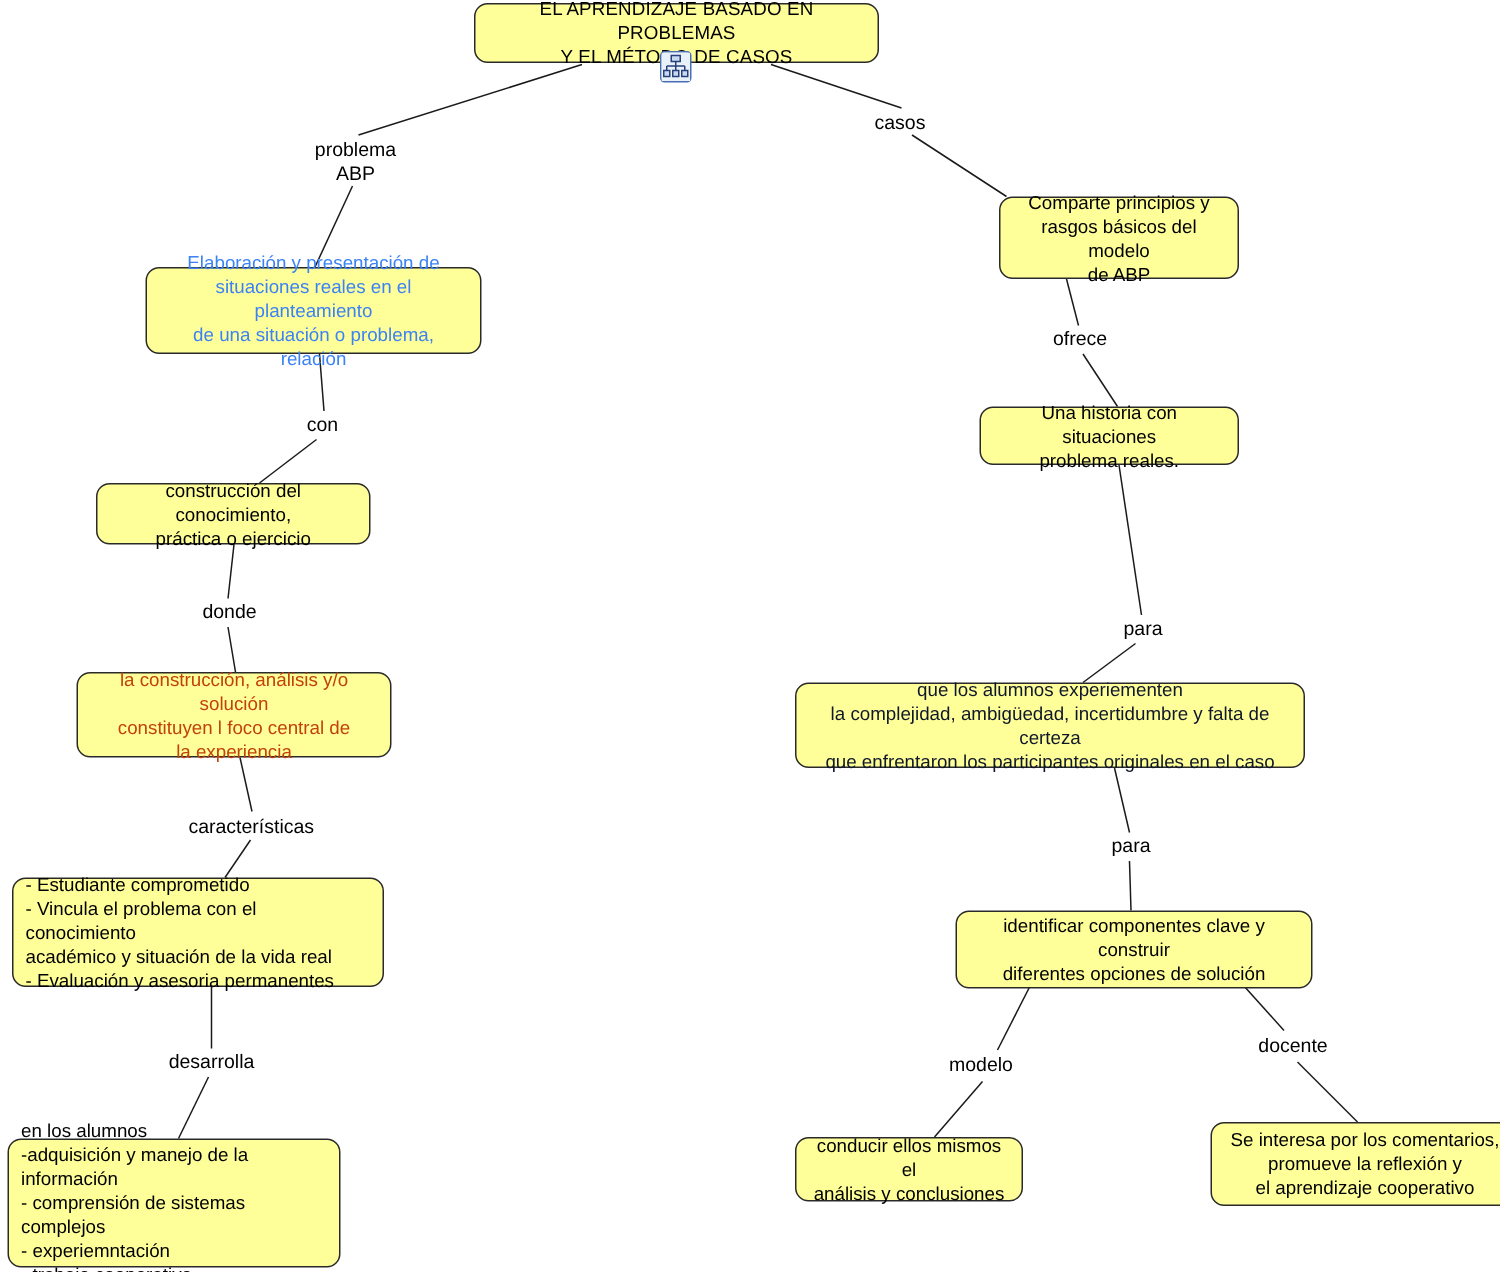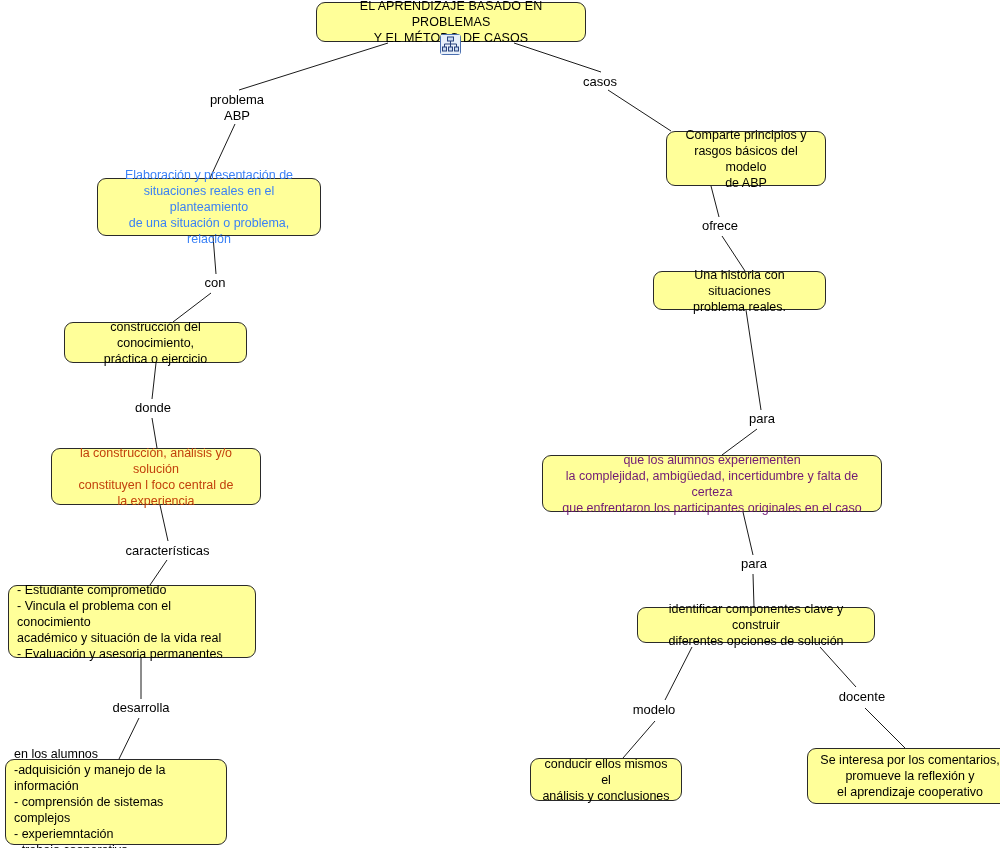--- a/index.html
+++ b/index.html
@@ -121,24 +121,24 @@
       <div class="node left-align" style="left: 5px; top: 759px; width: 222px; height: 86px; background: rgb(255, 255, 153); border-color: rgb(42, 42, 42); color: rgb(0, 0, 0);">en los alumnos
 -adquisición y manejo de la información
 - comprensión de sistemas complejos
 - experiemntación
 - trabajo cooperativo</div>
       <div class="node" style="left: 666px; top: 131px; width: 160px; height: 55px; background: rgb(255, 255, 153); border-color: rgb(42, 42, 42); color: rgb(0, 0, 0);">Comparte principios y
 rasgos básicos del modelo
 de ABP</div>
       <div class="node" style="left: 653px; top: 271px; width: 173px; height: 39px; background: rgb(255, 255, 153); border-color: rgb(42, 42, 42); color: rgb(0, 0, 0);">Una historia con situaciones
 problema reales.</div>
-      <div class="node" style="left: 542px; top: 455px; width: 340px; height: 57px; background: rgb(255, 255, 153); border-color: rgb(42, 42, 42); color: #701a75;">que los alumnos experiementen
+      <div class="node" style="left: 530px; top: 455px; width: 340px; height: 57px; background: rgb(255, 255, 153); border-color: rgb(42, 42, 42); color: #0f172a;">que los alumnos experiementen
 la complejidad, ambigüedad, incertidumbre y falta de certeza
 que enfrentaron los participantes originales en el caso</div>
-      <div class="node" style="left: 637px; top: 607px; width: 238px; height: 36px; background: rgb(255, 255, 153); border-color: rgb(42, 42, 42); color: rgb(0, 0, 0);">identificar componentes clave  y construir
+      <div class="node" style="left: 637px; top: 607px; width: 238px; height: 52px; background: rgb(255, 255, 153); border-color: rgb(42, 42, 42); color: rgb(0, 0, 0);">identificar componentes clave  y construir
 diferentes opciones de solución</div>
       <div class="node" style="left: 530px; top: 758px; width: 152px; height: 43px; background: rgb(255, 255, 153); border-color: rgb(42, 42, 42); color: rgb(0, 0, 0);">conducir ellos mismos el
 análisis y conclusiones</div>
       <div class="node" style="left: 807px; top: 748px; width: 206px; height: 56px; background: rgb(255, 255, 153); border-color: rgb(42, 42, 42); color: rgb(0, 0, 0);">Se interesa por los comentarios,
 promueve la reflexión y
 el aprendizaje cooperativo</div>
     </div>
   <div id="labels-layer">
       <div class="link-label" style="left: 202px; top: 92px; width: 70px;">problema
 ABP</div>

